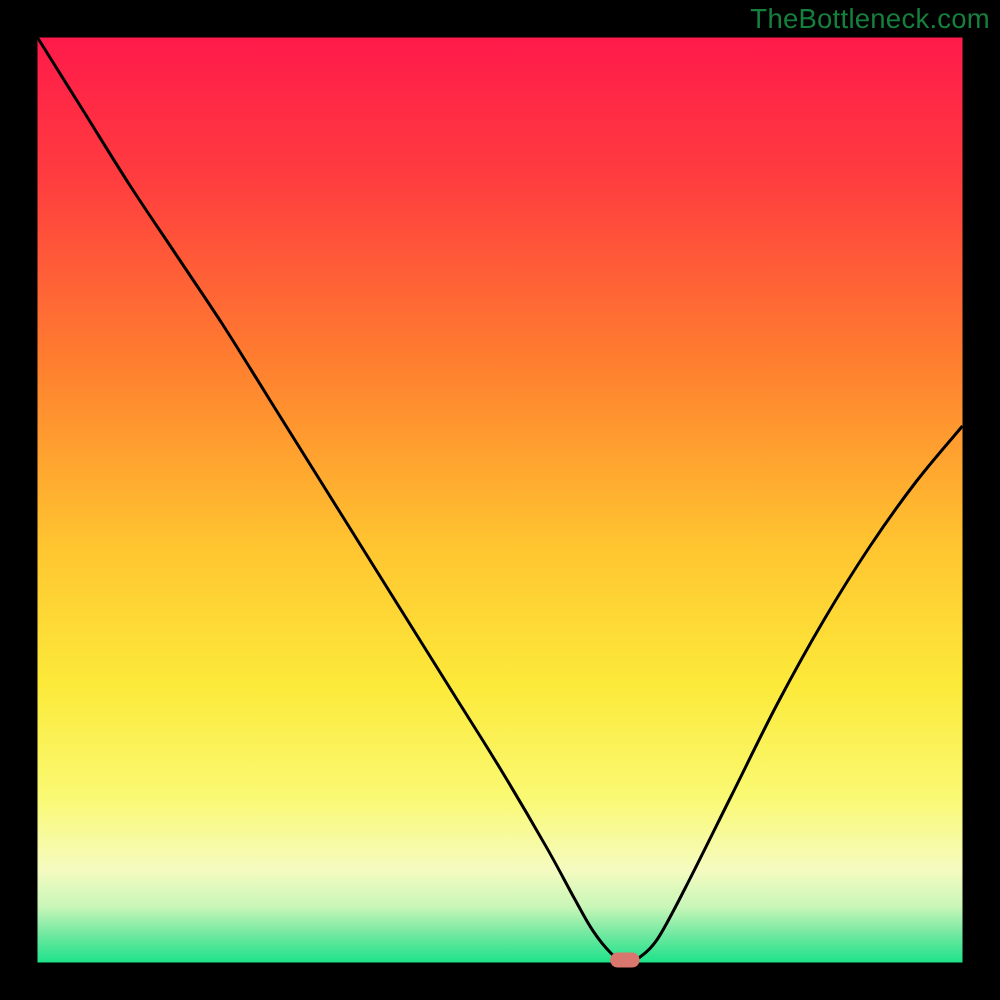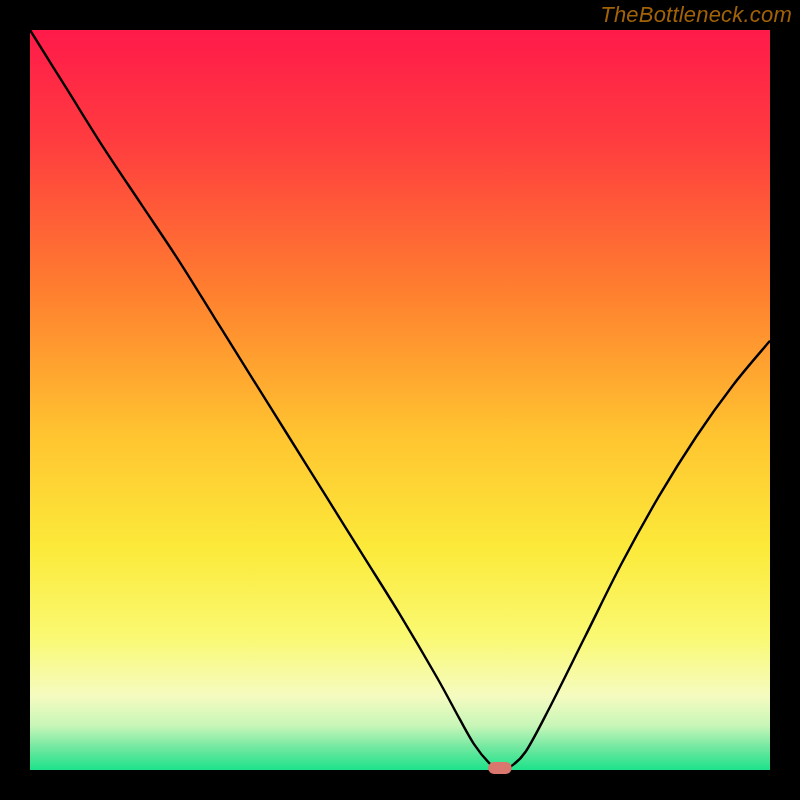--- a/index.html
+++ b/index.html
@@ -10,24 +10,23 @@
     height: 800px;
     position: relative;
     font-family: Arial, Helvetica, sans-serif;
   }
   .watermark {
     position: absolute;
     top: 2px;
     right: 8px;
     font-size: 22px;
     font-weight: 500;
-    color: #a16207;
+    color: #15803d;
     letter-spacing: 0.2px;
     z-index: 10;
-    font-style: italic;
   }
   .chart-container {
     position: absolute;
     left: 0;
     top: 0;
     width: 800px;
     height: 800px;
   }
   svg {
     display: block;

